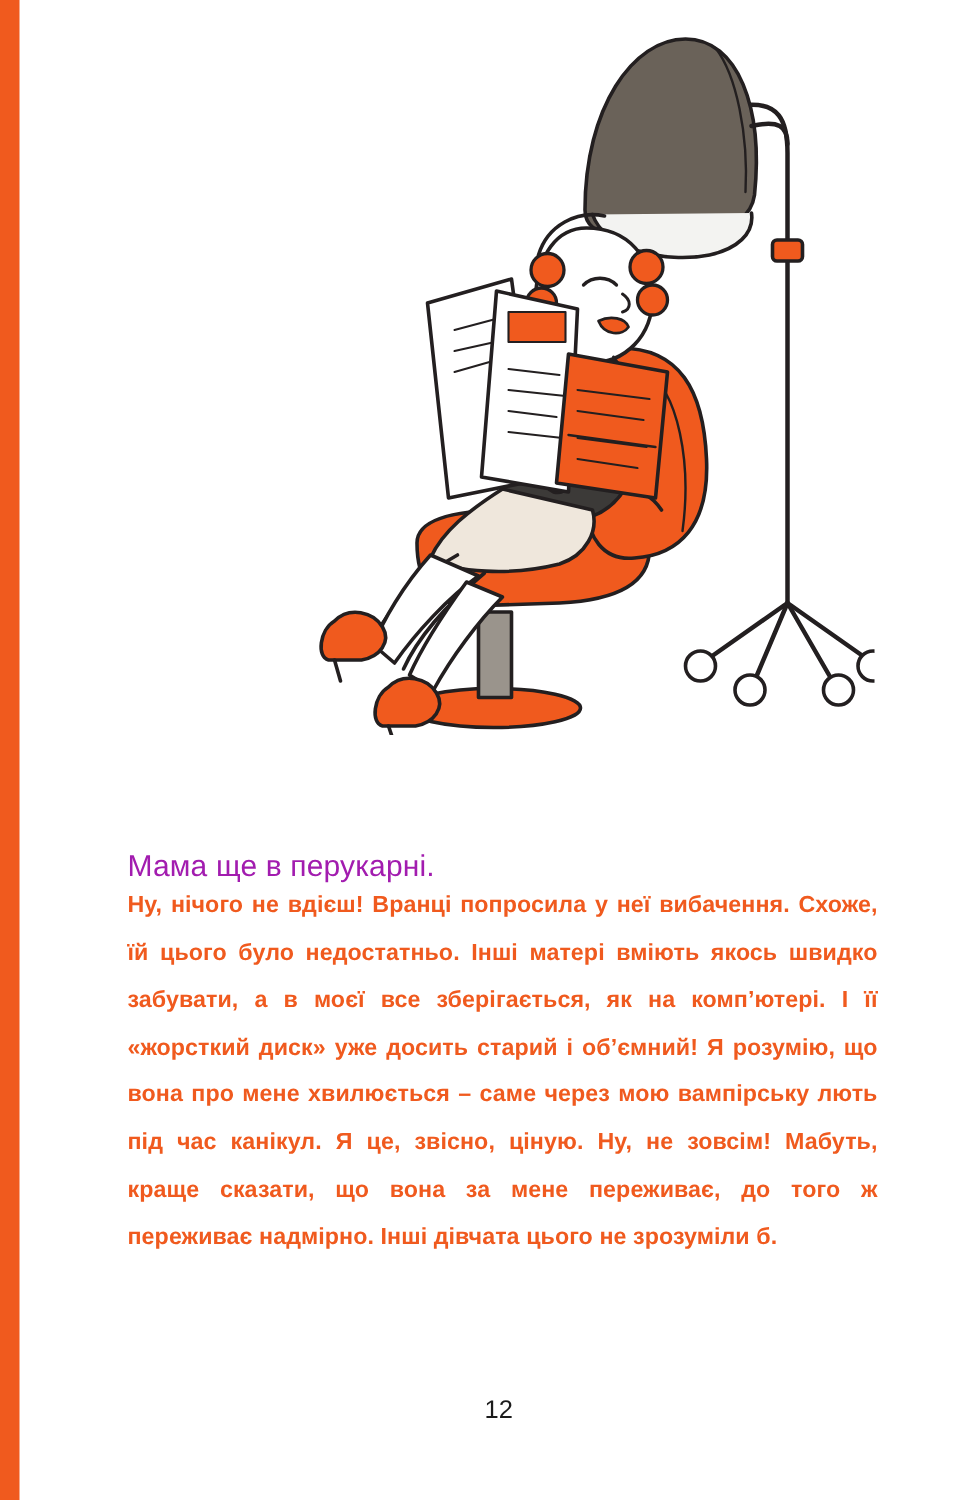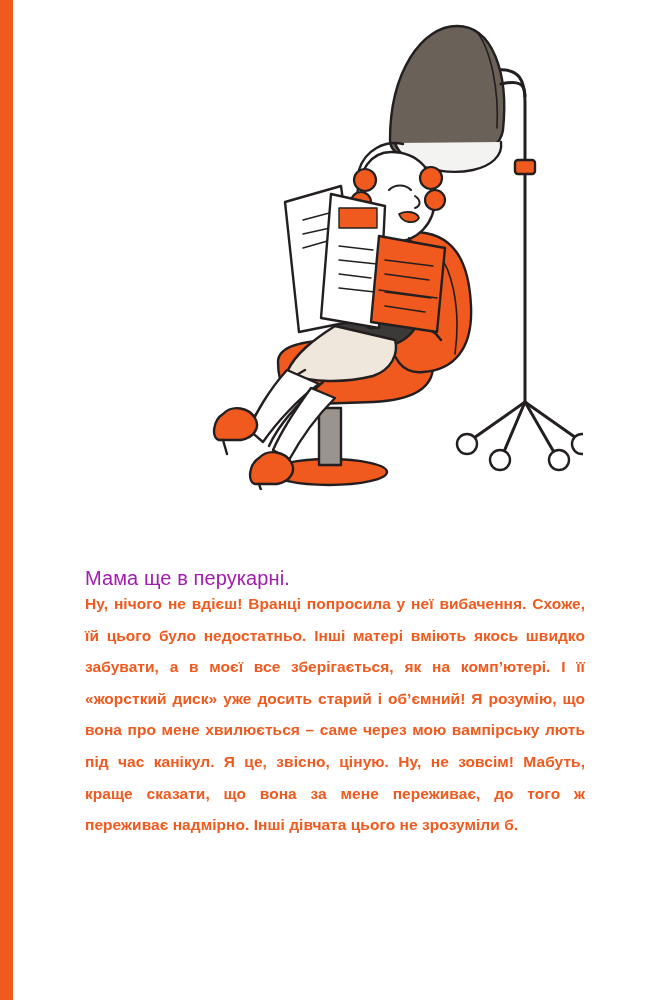--- a/index.html
+++ b/index.html
@@ -179,15 +179,16 @@
           <path d="M186 448 C196 438 212 442 218 452 C224 462 216 472 204 474 L182 474 C174 472 176 454 186 448 Z" fill="#f05a1e" stroke="#231f20"></path>
           <path d="M186 474 L190 486" stroke="#231f20" stroke-width="2.4"></path>
         </g>
       </svg>
     </div>
 
     <div class="caption">Мама ще в перукарні.</div>
 
     <div class="body-text">Ну, нічого не вдієш! Вранці попросила у неї вибачення. Схоже, їй цього було недостатньо. Інші матері вміють якось швидко забувати, а в моєї все зберігається, як на комп’ютері. І її «жорсткий диск» уже досить старий і об’ємний! Я розумію, що вона про мене хвилюється – саме через мою вампірську лють під час канікул. Я це, звісно, ціную. Ну, не зовсім! Мабуть, краще сказати, що вона за мене переживає, до того ж переживає надмірно. Інші дівчата цього не зрозуміли б.</div>
 
+    <div class="page-number">12</div>
 
   </div>
 </div>
 
 </body></html>

